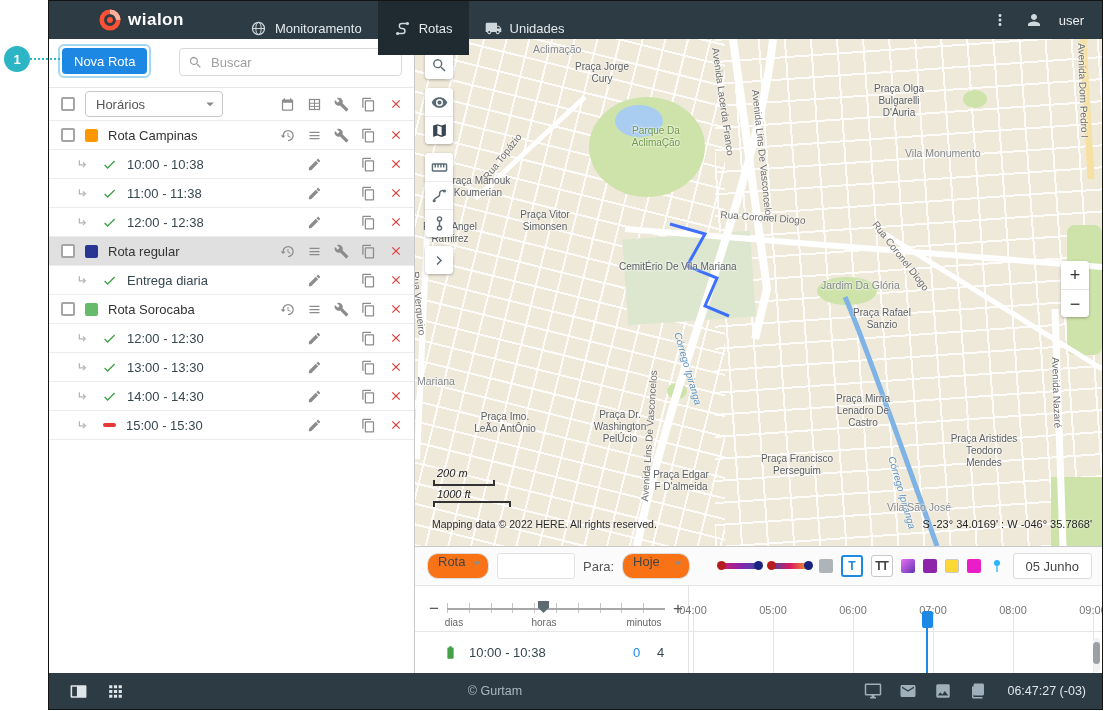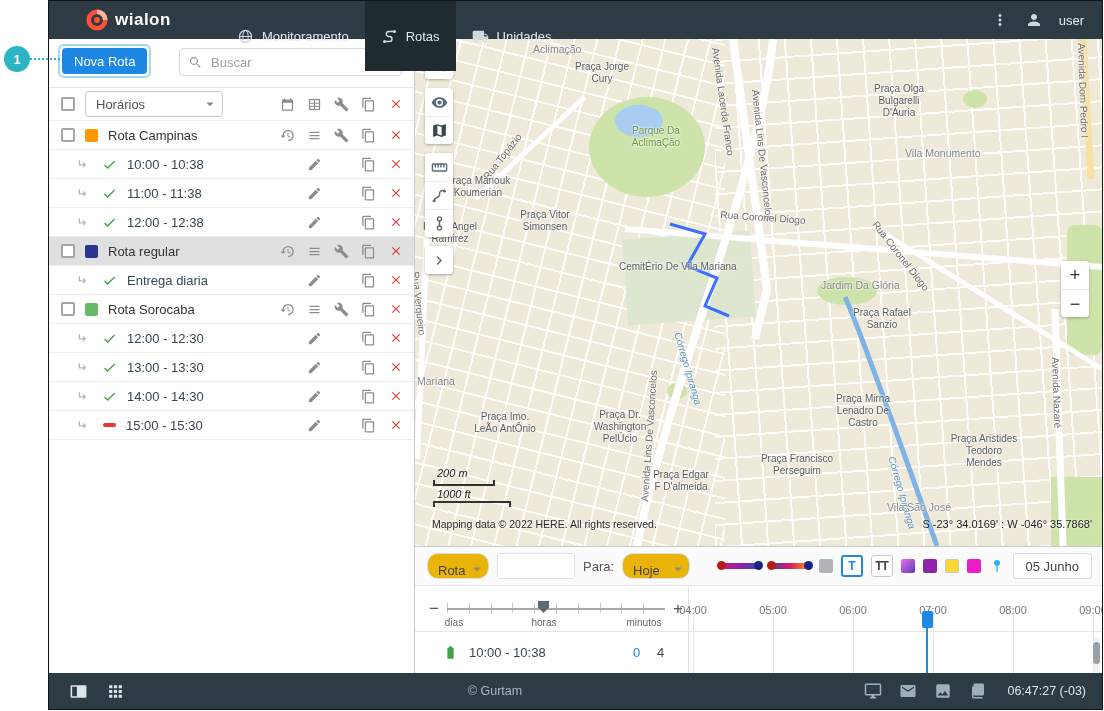--- a/index.html
+++ b/index.html
@@ -15,24 +15,24 @@
     justify-content:center;z-index:40;}
   .co-line{position:absolute;left:30px;top:58px;width:30px;height:0;border-top:2px dotted #2cb5c4;z-index:40;}
 
   
   .app{position:absolute;left:48px;top:0;width:1055px;height:710px;border:1px solid #141414;
        background:#fff;box-sizing:border-box;overflow:hidden;}
 
   
   .nav{position:absolute;left:0;top:0;right:0;height:38px;background:#2d3b45;display:flex;
        align-items:center;color:#eceff1;z-index:10;}
-  .brand{display:flex;align-items:center;gap:7px;padding-left:37px;}
+  .brand{display:flex;align-items:center;gap:7px;padding-left:50px;}
   .brand-t{font-size:17px;font-weight:bold;letter-spacing:.5px;color:#fff;}
   .nav-items{display:flex;margin-left:50px;height:38px;}
-  .nav-item{display:flex;align-items:center;gap:8px;height:38px;padding:16px 16px;color:#e3e9ec;}
+  .nav-item{display:flex;align-items:center;gap:8px;height:38px;padding:8px 16px;color:#e3e9ec;}
   .nav-item .ic{width:17px;height:17px;color:#cfd8dc;}
   .nav-item.active{background:#1f2a31;align-items:center;}
   .nav-right{margin-left:auto;display:flex;align-items:center;gap:16px;padding-right:18px;}
   .nav-right .ic{width:18px;height:18px;color:#cfd8dc;}
 
   
   .panel{position:absolute;left:0;top:38px;width:366px;height:634px;background:#fff;
          border-right:1px solid #c9c9c9;box-sizing:border-box;z-index:5;}
   .p-toolbar{position:relative;height:48px;border-bottom:1px solid #e8e8e8;}
   .nr-glow{position:absolute;left:9px;top:5px;border:2px solid #a3d9f0;border-radius:6px;padding:2px;}
@@ -100,21 +100,21 @@
   .sc-m{width:62px;height:6px;border:2px solid #333;border-top:none;margin-bottom:2px;box-sizing:border-box;}
   .sc-f{width:78px;height:6px;border:2px solid #333;border-bottom:none;margin-top:1px;box-sizing:border-box;}
   .m-attr{position:absolute;left:17px;bottom:16px;font-size:10.5px;color:#2b2b2b;text-shadow:0 0 2px #fff;}
   .m-coords{position:absolute;right:10px;bottom:16px;font-size:11px;color:#1f1f1f;text-shadow:0 0 3px #fff;}
 
   
   .tl{position:absolute;left:366px;top:545px;width:687px;height:127px;background:#fff;
       border-top:1px solid #c9c9c9;box-sizing:border-box;overflow:hidden;}
   .tl-top{position:absolute;left:0;top:0;right:0;height:39px;background:#fbfbfb;border-bottom:1px solid #e6e6e6;
           display:flex;align-items:center;gap:8px;padding:0 10px 0 12px;box-sizing:border-box;}
-  .tsel{display:flex;align-items:flex-end;justify-content:space-between;background:#eab308;border:1px solid #ddd;
+  .tsel{display:flex;align-items:flex-start;justify-content:space-between;background:#f97316;border:1px solid #ddd;
         border-radius:11px;height:26px;color:#444;padding:0 2px 0 10px;box-sizing:border-box;flex:none;}
   .tsel .ic{width:18px;height:18px;color:#8a8a8a;}
   .tsel.w1{width:62px;}  .tsel.w2{width:68px;}
   .tl-in{width:78px;height:26px;border:1px solid #e2e2e2;border-radius:3px;background:#fff;font:inherit;
          padding:0 6px;box-sizing:border-box;flex:none;}
   .tl-lab{color:#555;flex:none;}
   .sp{flex:1;}
   .tgrad{width:42px;height:6px;border-radius:3px;position:relative;flex:none;
          background:linear-gradient(90deg,#d81b60,#8e24aa,#3949ab);}
   .tgrad.v2{background:linear-gradient(90deg,#3949ab,#d81b60,#f9a825);}

